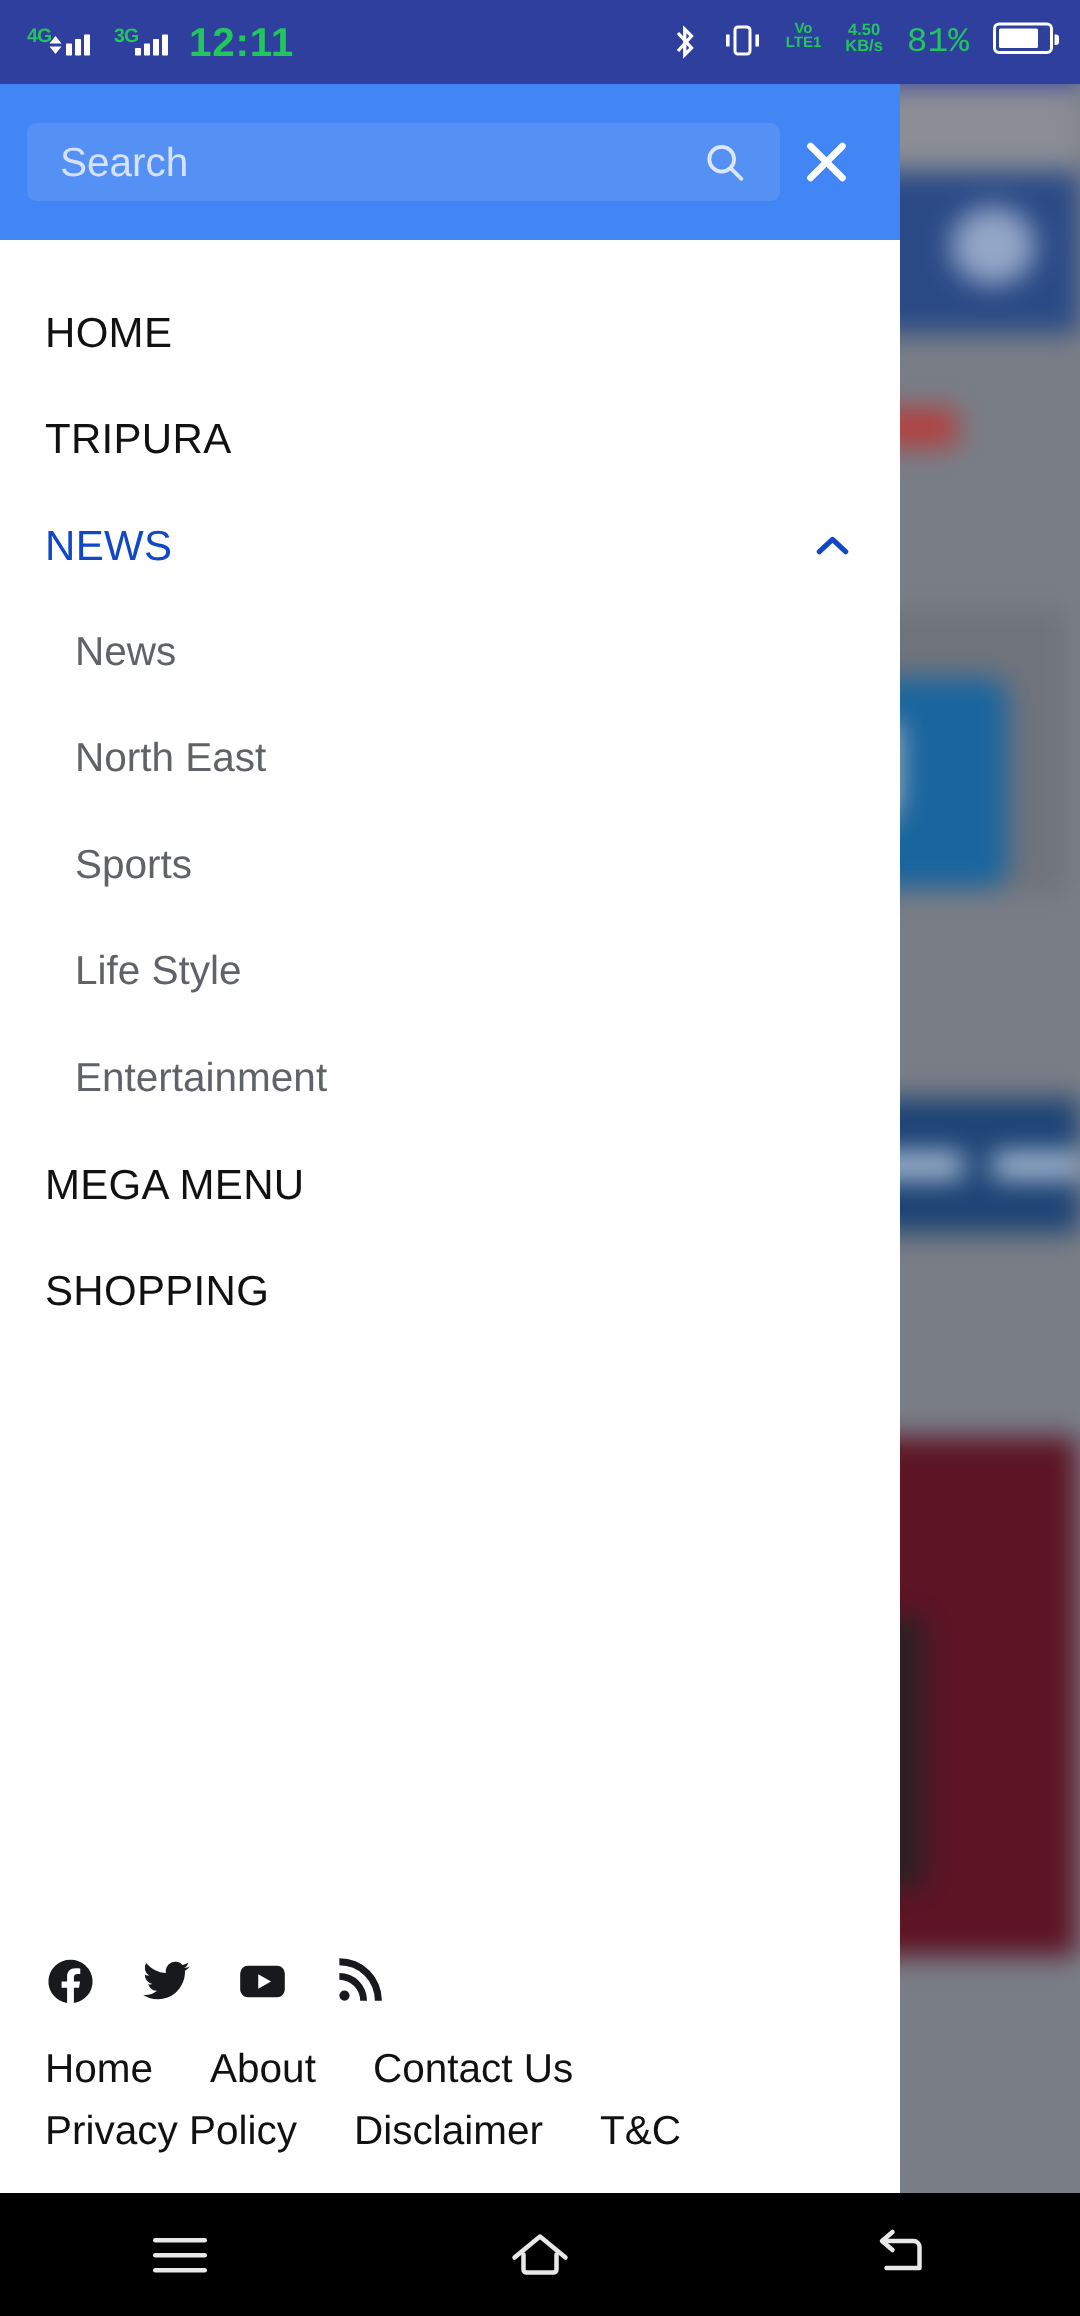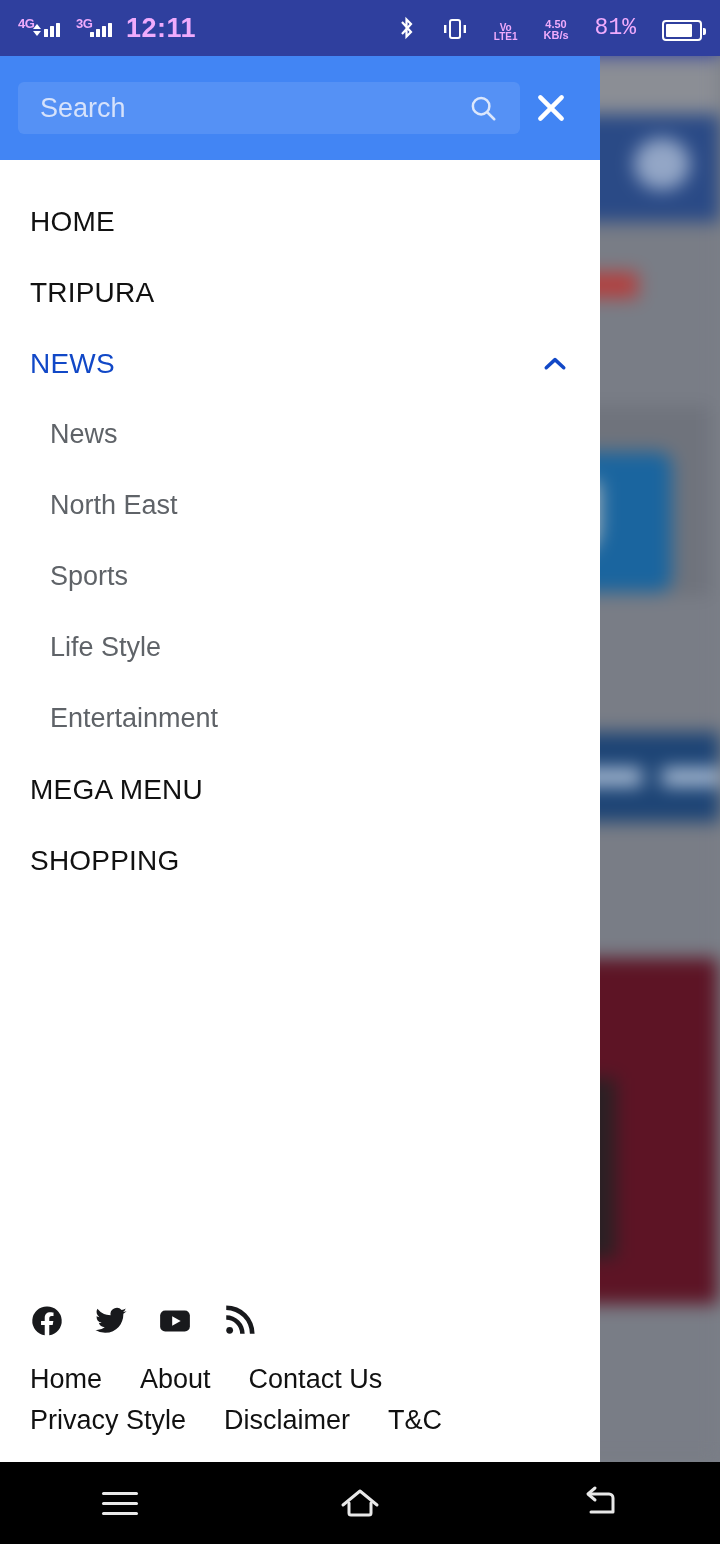--- a/index.html
+++ b/index.html
@@ -24,37 +24,37 @@
   .bg-bar2 span { position:absolute; top:36px; height:18px; background:#a9bcd4; }
   .bg-bar2 .s1{ right:78px; width:62px; }
   .bg-bar2 .s2{ right:0px; width:58px; }
   .bg-maroon { position:absolute; right:2px; top:958px; width:160px; height:346px; background:#5d1425; }
   .bg-maroon:after{ content:""; position:absolute; left:4px; top:120px; width:54px; height:180px; background:#2a2024; }
   .bg-sbar-fill { position:absolute; left:0; right:0; top:0; height:56px; background:#2f3f9e; }
 
   
   .statusbar {
     position:absolute; left:0; top:0; width:720px; height:56px;
-    background:#2f3f9e; color:#f0abfc; display:flex; align-items:center;
+    background:#2f3f9e; color:#22c55e; display:flex; align-items:center;
     padding:0 18px; z-index:40;
   }
   .sb-left { display:flex; align-items:center; gap:10px; }
   .sig { display:flex; align-items:flex-end; position:relative; padding-top:2px; }
   .sig .lbl { font-size:13px; font-weight:bold; line-height:1; position:absolute; top:-2px; left:0; letter-spacing:-.5px; }
   .bars { display:flex; align-items:flex-end; gap:2px; height:16px; margin-left:14px; }
   .bars i { width:4px; background:#fff; display:block; border-radius:.5px; }
   .bars i:nth-child(1){height:5px}.bars i:nth-child(2){height:8px}
   .bars i:nth-child(3){height:11px}.bars i:nth-child(4){height:14px}
   .bars i.dim{opacity:.45}
   .arrows { width:9px; height:16px; margin-right:1px; position:relative; }
   .arrows:before,.arrows:after{ content:""; position:absolute; left:1px; border-left:4px solid transparent; border-right:4px solid transparent; }
   .arrows:before{ top:3px; border-bottom:5px solid #fff; }
   .arrows:after{ bottom:1px; border-top:5px solid #fff; }
   .clock { font-size:27px; font-weight:700; letter-spacing:.5px; margin-left:4px; }
-  .sb-right { margin-left:auto; display:flex; align-items:flex-end; gap:26px; }
+  .sb-right { margin-left:auto; display:flex; align-items:flex-start; gap:16px; }
   .volte { font-size:10px; font-weight:bold; line-height:9px; text-align:center; }
   .netspd { font-size:11px; font-weight:bold; line-height:11px; text-align:center; }
   .battpct { font-size:23px;font-family:Liberation Mono, monospace; }
   .batt { width:40px; height:21px; border:2.5px solid #fff; border-radius:4px; position:relative; padding:2px; }
   .batt:after{ content:""; position:absolute; right:-6px; top:6px; width:3px; height:7px; background:#fff; border-radius:0 2px 2px 0; }
   .batt i { display:block; height:100%; width:81%; background:#fff; border-radius:1px; }
 
   
   .drawer {
     position:absolute; left:0; top:56px; width:600px; height:1406px;
@@ -250,21 +250,21 @@
         </svg>
       </div>
 
       <div class="flinks">
         <div class="flink-row">
           <a>Home</a>
           <a>About</a>
           <a>Contact Us</a>
         </div>
         <div class="flink-row">
-          <a>Privacy Style</a>
+          <a>Privacy Policy</a>
           <a>Disclaimer</a>
           <a>T&amp;C</a>
         </div>
       </div>
     </div>
   </div>
 
   <div class="navbar">
     <div class="navbtn">
       <div class="nav-lines">

